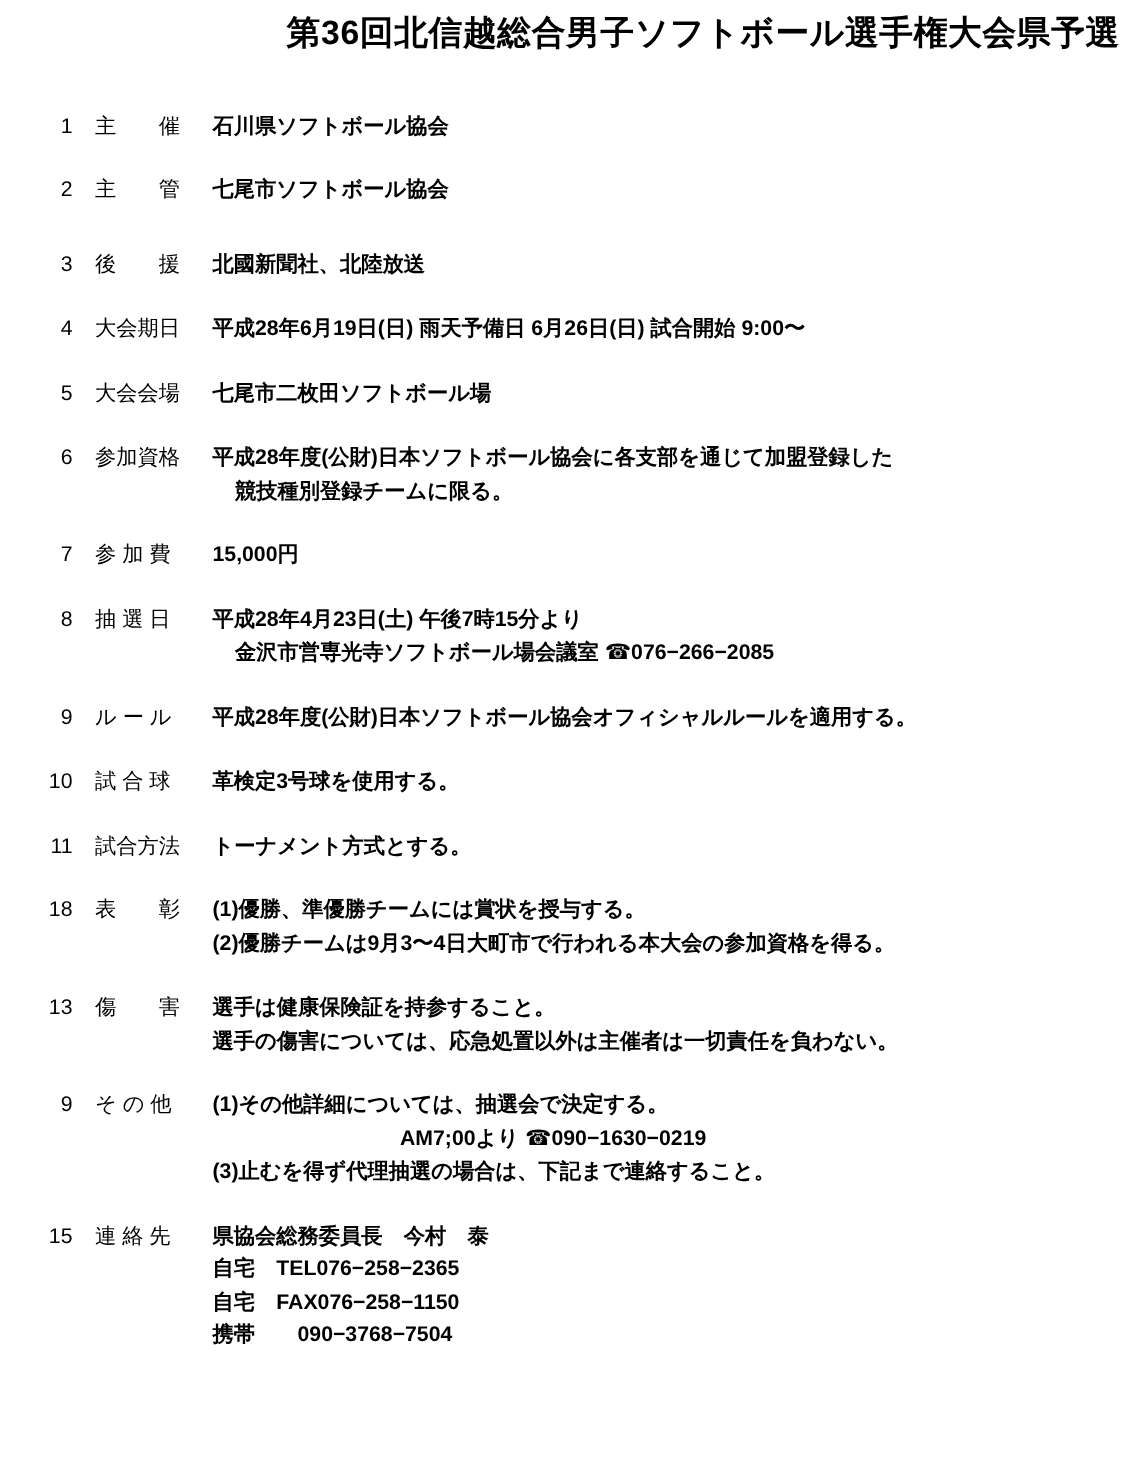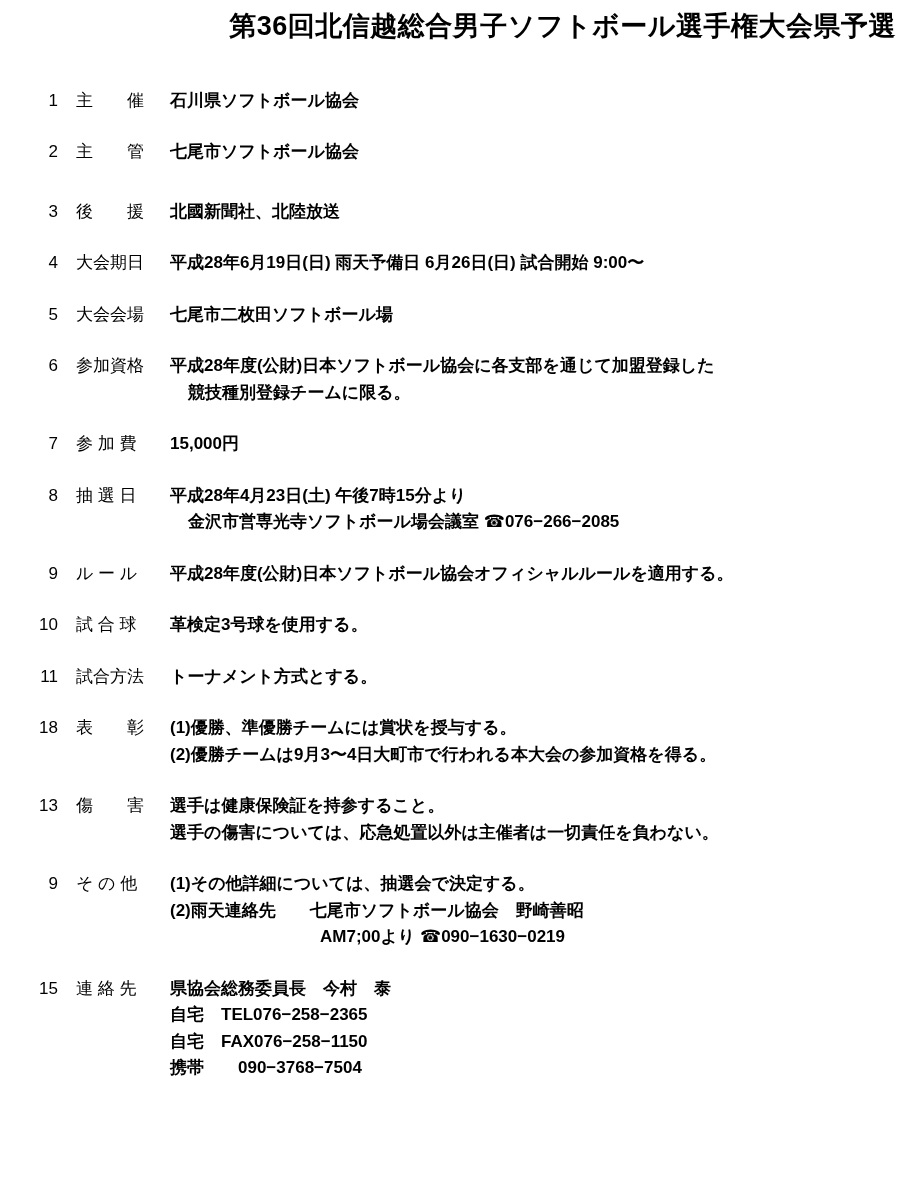--- a/index.html
+++ b/index.html
@@ -192,22 +192,22 @@
         <div class="line">選手は健康保険証を持参すること。</div>
         <div class="line">選手の傷害については、応急処置以外は主催者は一切責任を負わない。</div>
       </div>
     </div>
 
     <div class="item gap-med">
       <div class="item-num">9</div>
       <div class="item-label">そ の 他</div>
       <div class="item-body">
         <div class="line">(1)その他詳細については、抽選会で決定する。</div>
-        <div class="line">(2)雨天連絡先　　七尾市ソフトボール協会　野崎善昭</div>
         <div class="line indent-3">AM7;00より ☎090−1630−0219</div>
+        <div class="line">(3)止むを得ず代理抽選の場合は、下記まで連絡すること。</div>
       </div>
     </div>
 
     <div class="item gap-small">
       <div class="item-num">15</div>
       <div class="item-label">連 絡 先</div>
       <div class="item-body">
         <div class="line">県協会総務委員長　今村　泰</div>
         <div class="line">自宅　TEL076−258−2365</div>
         <div class="line">自宅　FAX076−258−1150</div>

